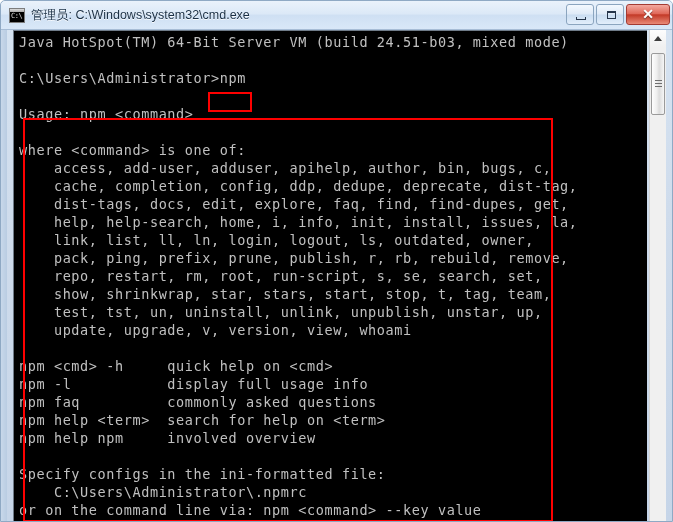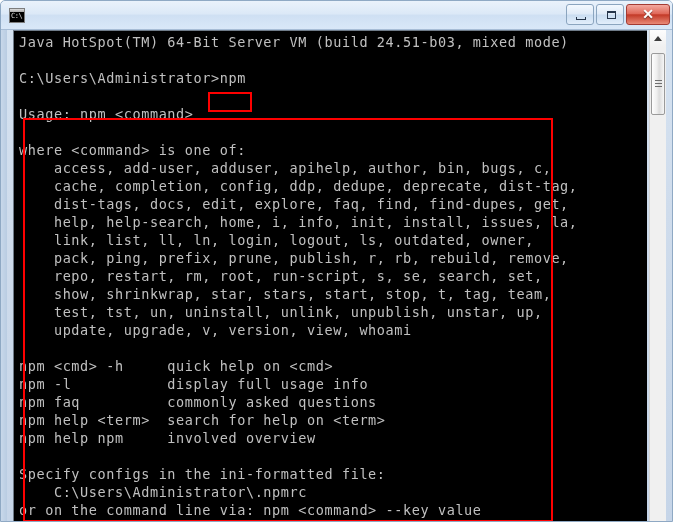--- a/index.html
+++ b/index.html
@@ -240,20 +240,21 @@
 </head>
 <body>
 
 <div class="window">
 
   <div class="titlebar">
     <div class="title-icon">
       <div class="bar"></div>
       <div class="txt">C:\</div>
     </div>
+    <div class="title-text">管理员: C:\Windows\system32\cmd.exe</div>
 
     <div class="winbtns">
       <div class="wbtn">
         <span class="glyph-min"></span>
       </div>
       <div class="wbtn">
         <span class="glyph-max"></span>
       </div>
       <div class="wbtn close">
         <span class="glyph-close">✕</span>

